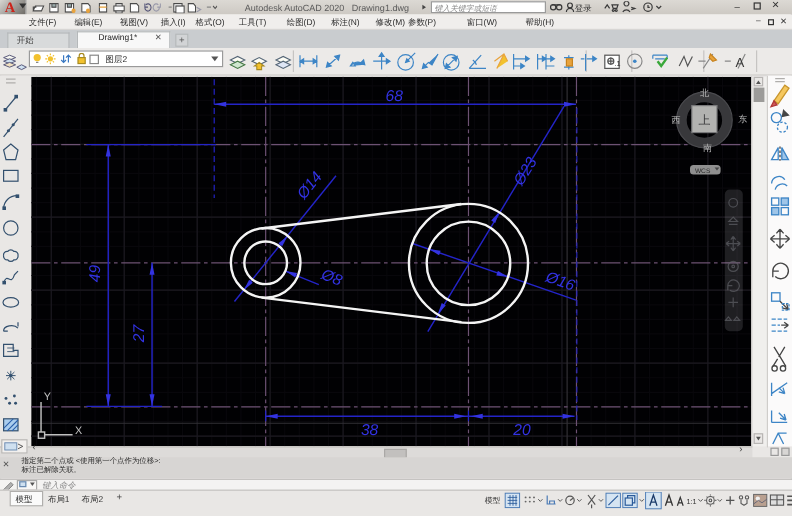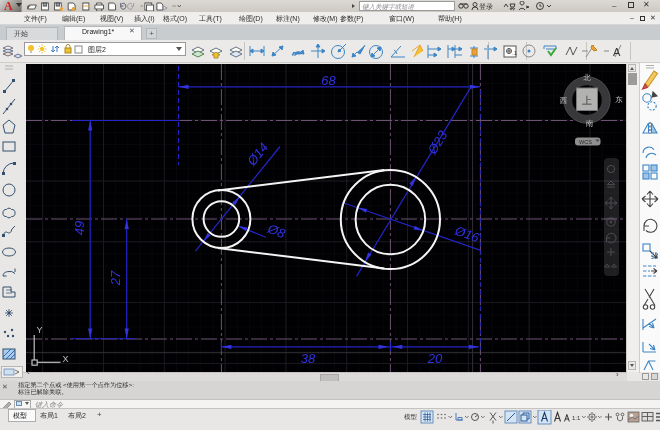--- a/index.html
+++ b/index.html
@@ -31,20 +31,21 @@
   <path d="M124 5 a3 3 0 1 1 -1 -2 M125 2 v3 h-3" fill="none" stroke="#99a"></path>
   <path d="M133 5 l3 0" stroke="#888"></path>
   <rect x="138" y="2" width="8" height="7" fill="#fdfdfd"></rect>
         <rect x="140" y="4" width="8" height="6" fill="#fdfdfd"></rect>
   <path d="M152 2 h5 l2 2 v5 h-7 z" fill="#fdfdfd"></path>
         <path d="M160 5 l4 2 -4 2" fill="none" stroke="#99a"></path>
   <path d="M170 5 h4" stroke="#888"></path>
         <path d="M176 4 l2 2 2 -2" fill="none" stroke="#555"></path>
  </g>
 </svg>
+<div class="abs" style="left:204px;top:2px;font-size:7.5px;color:#5a5a5a">Autodesk AutoCAD 2020&nbsp;&nbsp;&nbsp;Drawing1.dwg</div>
 <div class="abs" style="left:352px;top:4px;border-top:2.5px solid transparent;border-bottom:2.5px solid transparent;border-left:3.5px solid #444"></div>
 <div class="abs" style="left:359px;top:1px;width:96px;height:9.5px;background:#fff;border:1px solid #9a9a9a;font-size:6.5px;color:#8a8a8a;padding:0.5px 2px;font-style:italic">键入关键字或短语</div>
 <svg class="abs" style="left:458px;top:1px" width="200" height="10" viewBox="0 0 200 10">
  <g stroke="#3a3a3a" fill="none" stroke-width="1">
   <circle cx="3" cy="5" r="2.2"></circle>
         <circle cx="8" cy="5" r="2.2"></circle>
         <path d="M2 3 h7"></path>
   <circle cx="17" cy="3.5" r="2"></circle>
         <path d="M14 9 a3 3 0 0 1 6 0"></path>
  </g>

